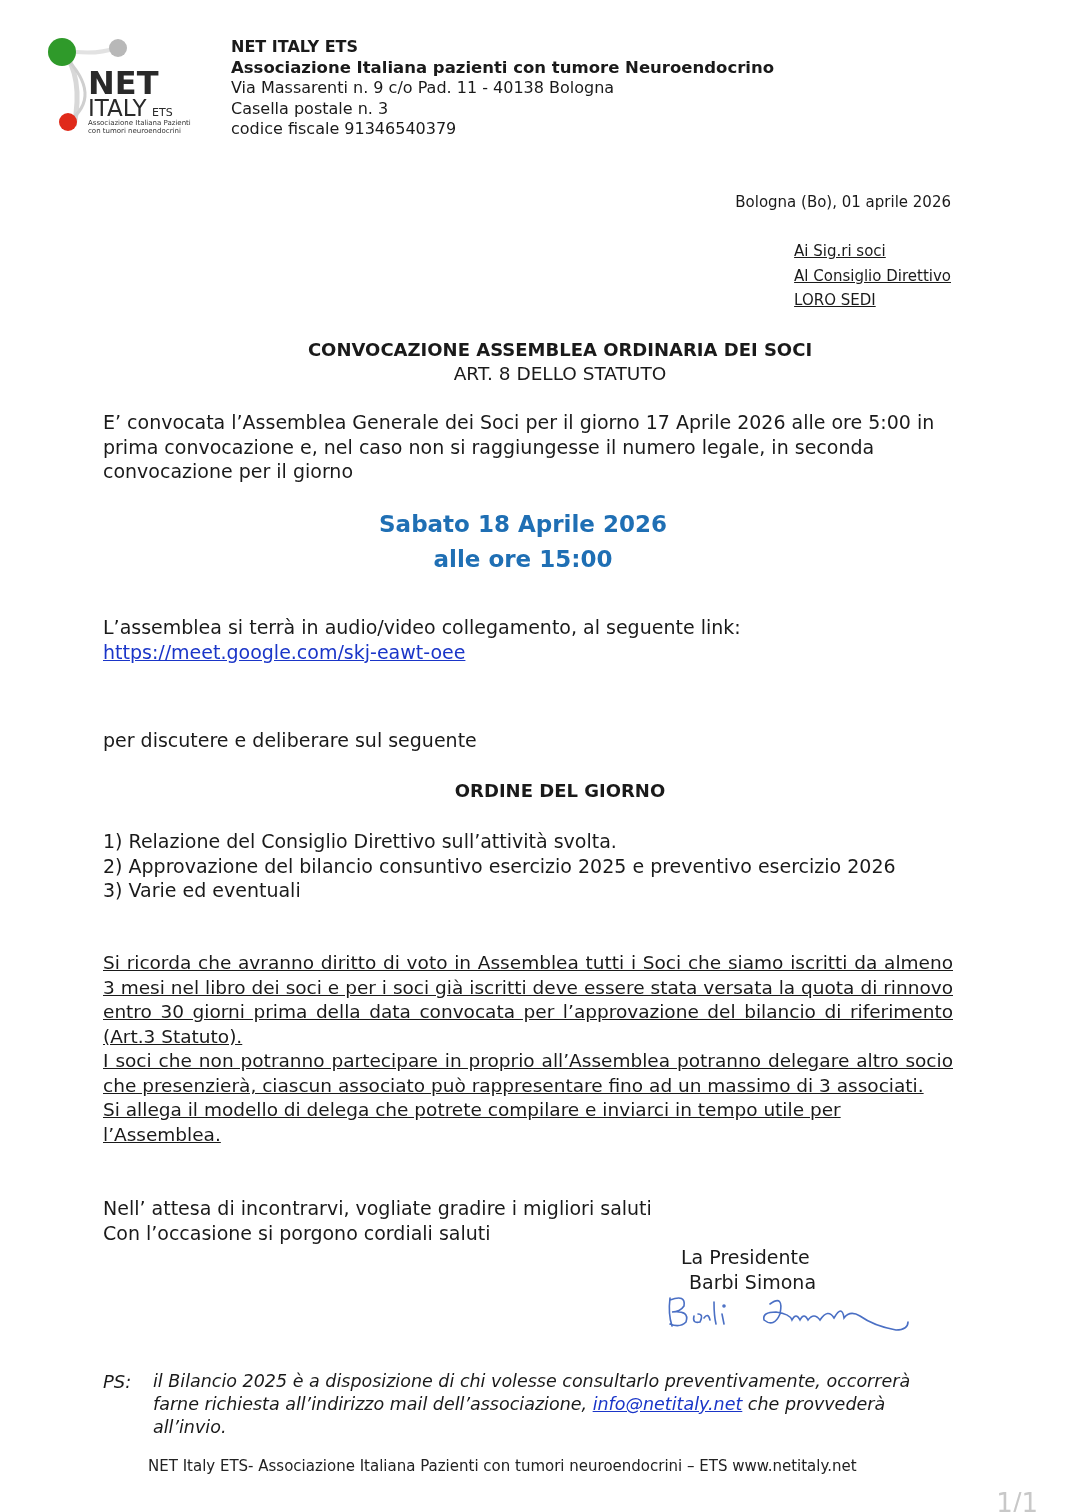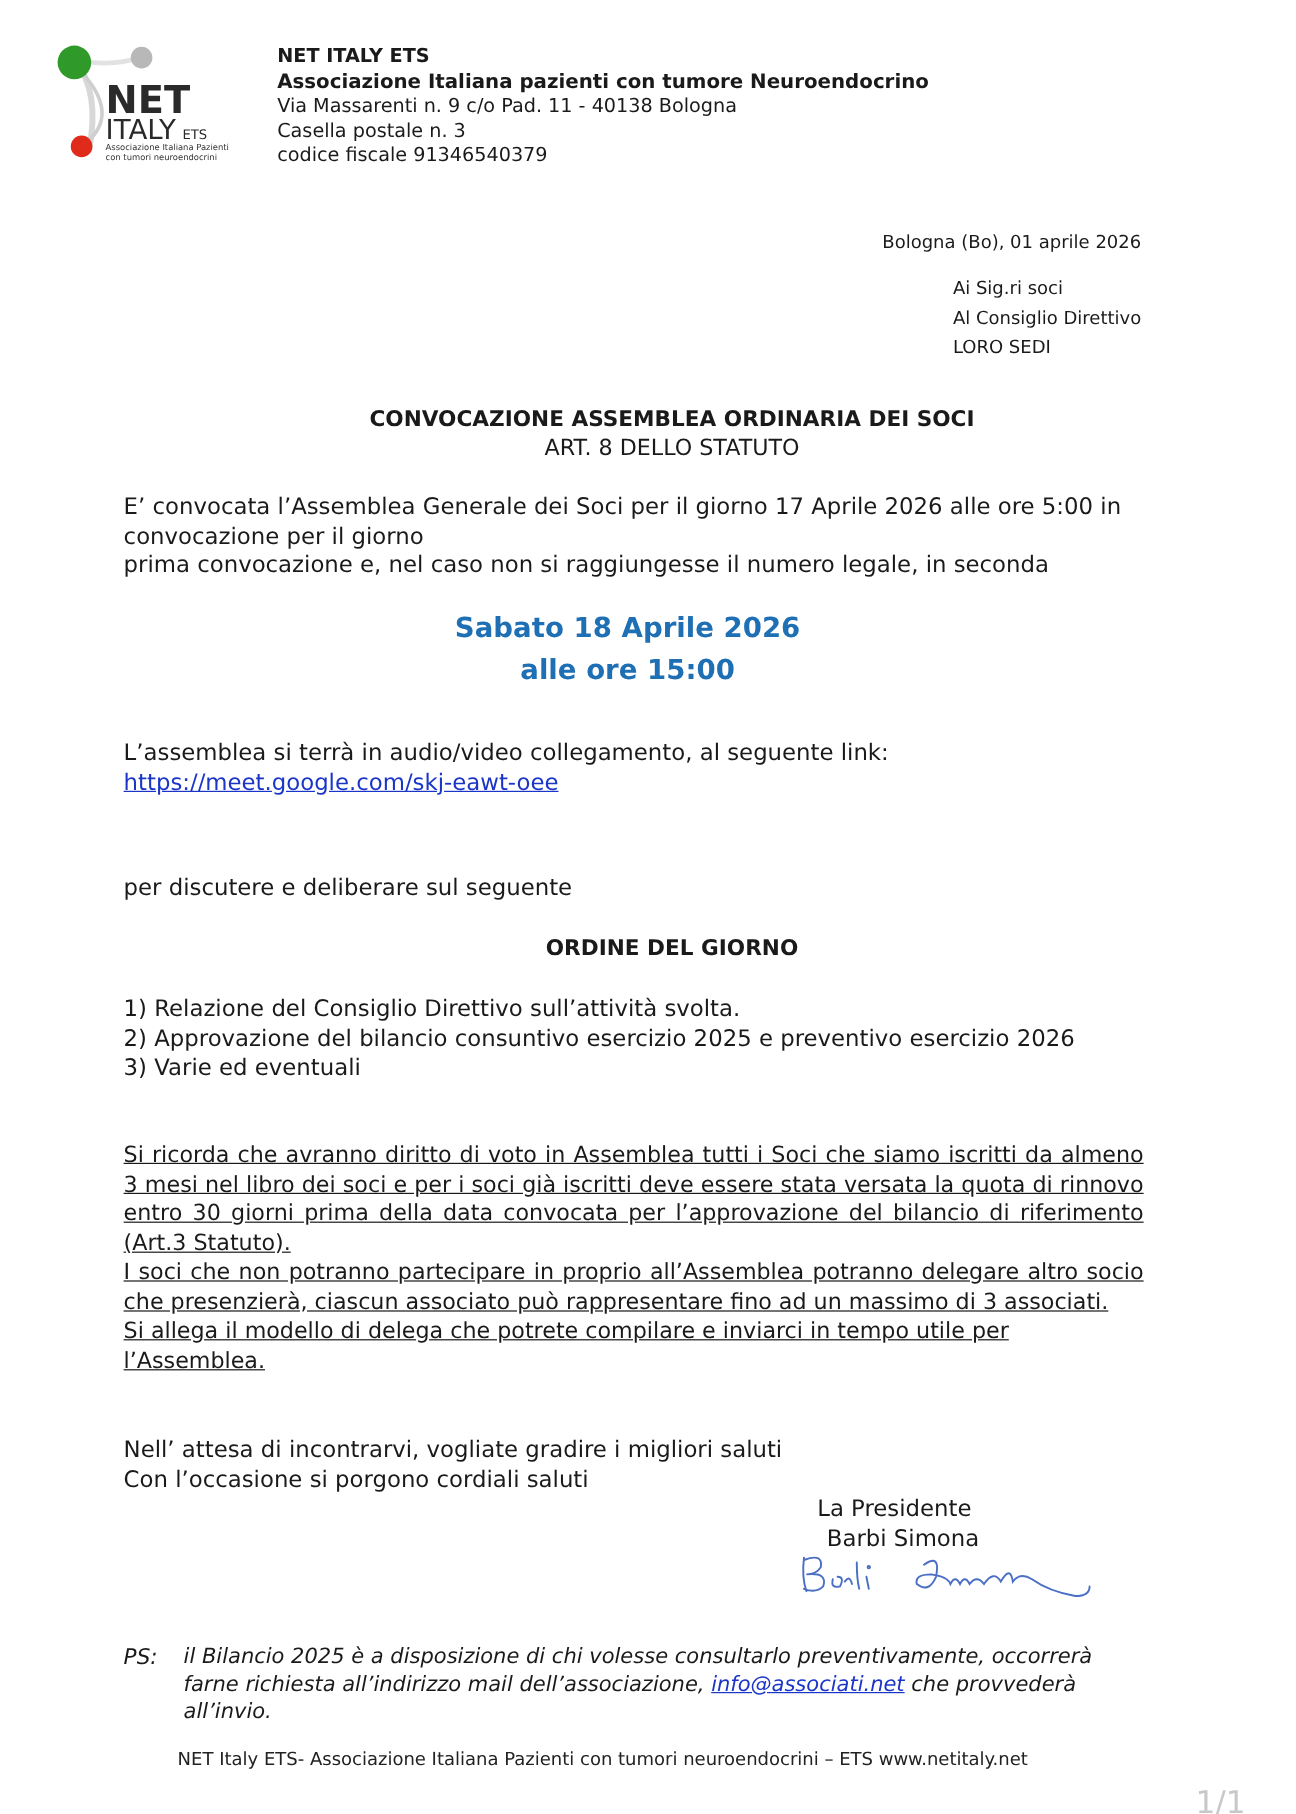--- a/index.html
+++ b/index.html
@@ -43,33 +43,33 @@
 <div class="abs hdr">
   <div class="b">NET ITALY ETS</div>
   <div class="b2">Associazione Italiana pazienti con tumore Neuroendocrino</div>
   <div>Via Massarenti n. 9 c/o Pad. 11 - 40138 Bologna</div>
   <div>Casella postale n. 3</div>
   <div>codice fiscale 91346540379</div>
 </div>
 
 <div class="abs right" style="top:190px;">Bologna (Bo), 01 aprile 2026</div>
 
-<div class="abs right" style="top:228px;">
+<div class="abs right" style="top:239px;text-decoration:underline;">
   <div>Ai Sig.ri soci</div>
   <div>Al Consiglio Direttivo</div>
   <div>LORO SEDI</div>
 </div>
 
 <div class="abs center" style="top:338px; font-size:18px; font-weight:bold; line-height:24px;">CONVOCAZIONE ASSEMBLEA ORDINARIA DEI SOCI</div>
 <div class="abs center" style="top:362px; font-size:18.5px; line-height:24px;">ART. 8 DELLO STATUTO</div>
 
 <div class="abs body" style="top:410px;">
   <div>E’ convocata l’Assemblea Generale dei Soci per il giorno 17 Aprile 2026 alle ore 5:00 in</div>
+  <div>prima convocazione e, nel caso non si raggiungesse il numero legale, in seconda</div>
   <div>convocazione per il giorno</div>
-  <div>prima convocazione e, nel caso non si raggiungesse il numero legale, in seconda</div>
 </div>
 
 <div class="abs center blue" style="top:507px; left:-37px;">Sabato 18 Aprile 2026</div>
 <div class="abs center blue" style="top:542px; left:-37px;">alle ore 15:00</div>
 
 <div class="abs body" style="top:615px;">
   <div>L’assemblea si terrà in audio/video collegamento, al seguente link:</div>
   <div><a class="link" href="#">https://meet.google.com/skj-eawt-oee</a></div>
 </div>
 
@@ -103,17 +103,17 @@
       <path d="M6 8 Q4 24 8 36 M6 10 Q22 4 20 16 Q16 22 8 22 Q26 20 22 32 Q16 38 6 34"></path>
       <path d="M30 26 Q28 34 36 32 Q40 24 34 24 M40 28 Q44 22 46 30 M50 12 Q50 26 52 34 M58 24 L60 34"></path>
       <circle cx="60" cy="16" r="1"></circle>
       <path d="M106 14 Q120 4 116 24 Q110 38 100 30 Q98 22 112 22 Q126 24 128 30 Q132 22 136 30 Q140 22 144 30 Q150 22 156 30 Q164 18 170 28 Q178 14 180 28 Q186 20 196 26 Q210 36 232 40 Q244 40 244 32"></path>
     </g>
   </svg>
 </div>
 
 <div class="abs italic" style="left:103px; top:1370px; font-size:18px; line-height:23px;text-align:right;">PS:</div>
 <div class="abs italic" style="left:153px; top:1370px; width:800px; font-size:17.5px; line-height:23px;">
-  <span>il Bilancio 2025 è a disposizione di chi volesse consultarlo preventivamente, occorrerà farne richiesta all’indirizzo mail dell’associazione, </span><a class="link" href="#">info@associati.net</a><span> che provvederà all’invio.</span>
+  <span>il Bilancio 2025 è a disposizione di chi volesse consultarlo preventivamente, occorrerà farne richiesta all’indirizzo mail dell’associazione, </span><a class="link" href="#">info@netitaly.net</a><span> che provvederà all’invio.</span>
 </div>
 
 <div class="abs foot">NET Italy ETS- Associazione Italiana Pazienti con tumori neuroendocrini – ETS www.netitaly.net</div>
 <div class="abs pager">1/1</div>
 
 </body></html>

